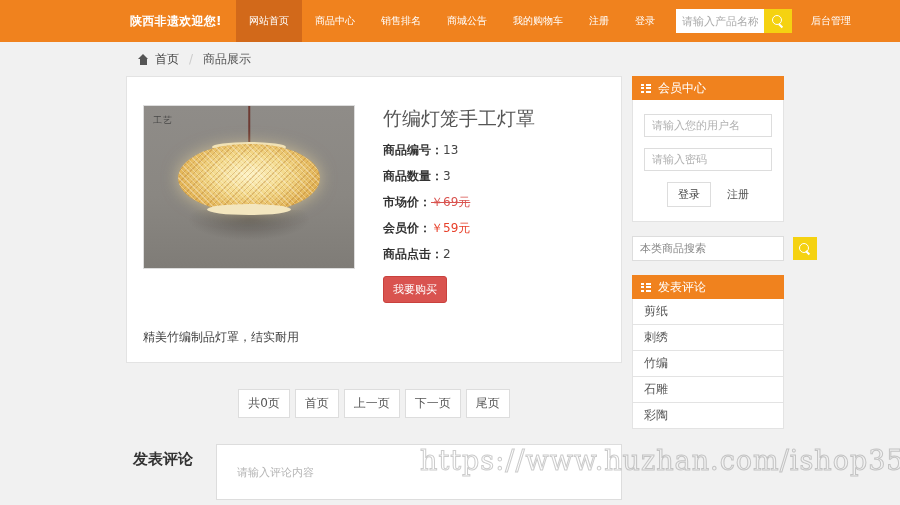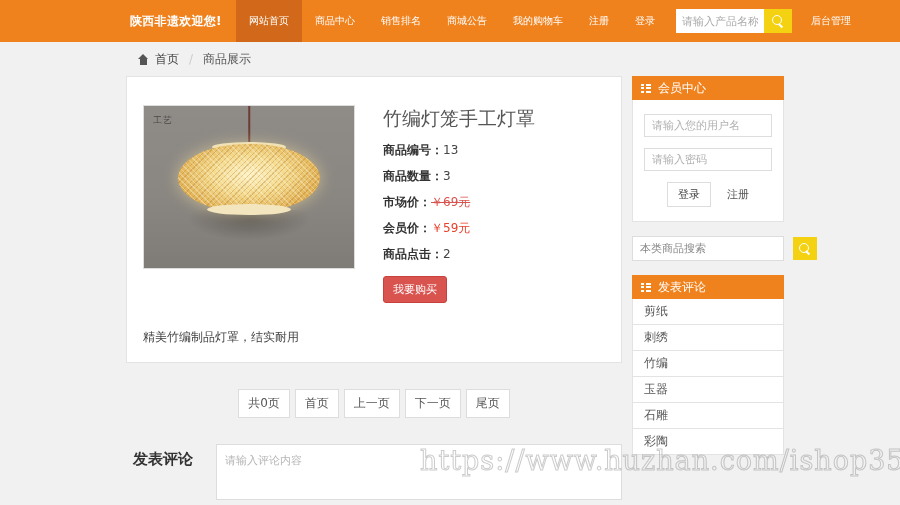--- a/index.html
+++ b/index.html
@@ -228,21 +228,21 @@
     color:#333;
   }
   .comment-body { flex:1; }
   .comment-area {
     width:100%;
     height:56px;
     border:1px solid #ddd;
     background:#fff;
     font-size:11px;
     color:#999;
-    padding:8px;
+    padding:20px;
     resize:none;
     outline:none;
     font-family:inherit;
   }
   .comment-area::placeholder { color:#b5b5b5; }
   .submit-btn {
     margin-top:11px;
     border:1px solid #ddd;
     background:#fff;
     color:#444;
@@ -487,21 +487,20 @@
 
     <div class="panel">
       <div class="panel-head">
         <span class="list-ico"></span>
         <span>发表评论</span>
       </div>
       <ul class="cat-list">
         <li class="cat-item">剪纸</li>
         <li class="cat-item">刺绣</li>
         <li class="cat-item">竹编</li>
-        <li class="cat-item">玉器</li>
         <li class="cat-item">石雕</li>
         <li class="cat-item">彩陶</li>
       </ul>
     </div>
 
   </div>
 </div>
 
 <div class="watermark">https://www.huzhan.com/ishop3572</div>
 

